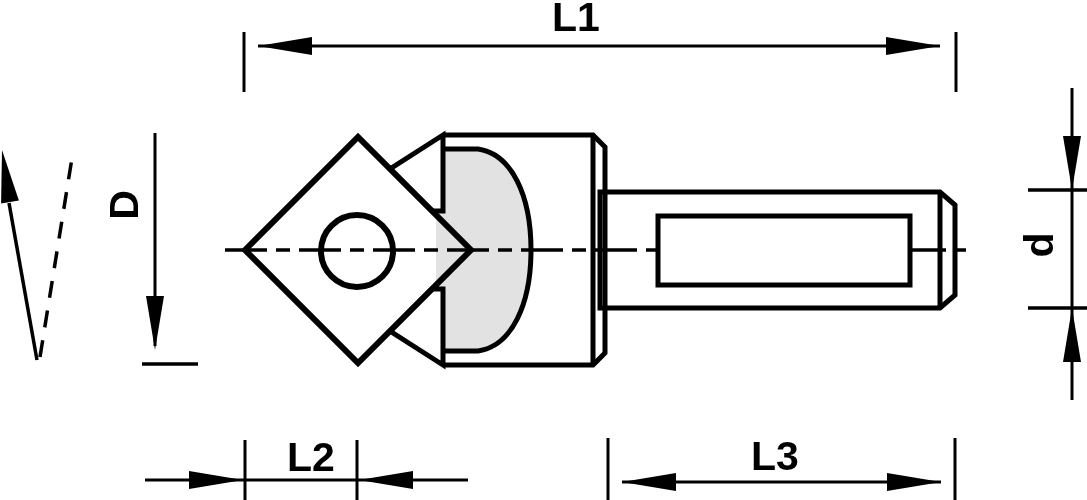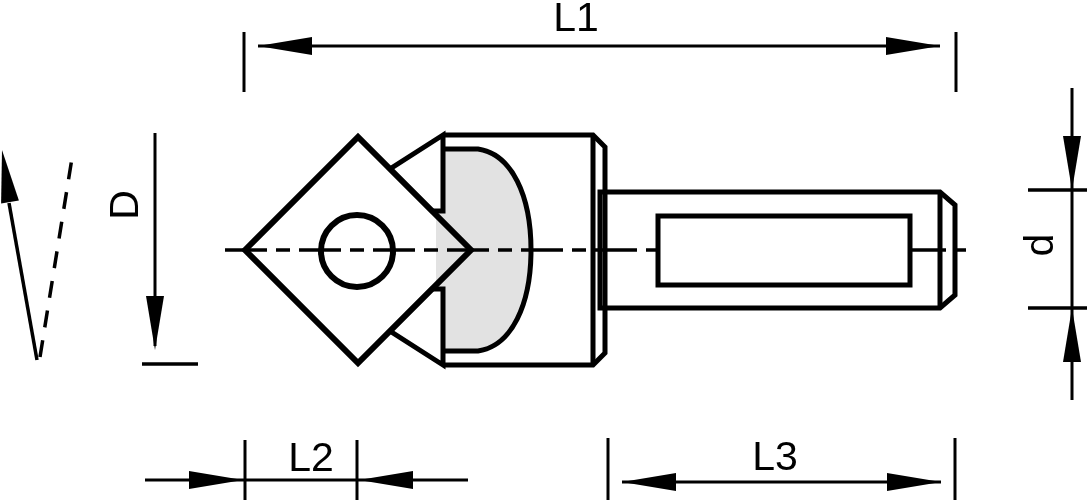--- a/index.html
+++ b/index.html
@@ -1,16 +1,16 @@
 <!DOCTYPE html>
 <html><head>
 <meta charset="utf-8">
 <style>
   html, body { margin: 0; padding: 0; background: #ffffff; }
-  .stage { width: 1087px; height: 500px; position: relative; background: #ffffff; overflow: hidden; }
+  .stage { width: 1087px; height: 500px; position: relative; background: #ffffff; overflow: hidden; font-weight: bold; }
   svg { display: block; }
   .ln { stroke: #000000; fill: none; }
   .dim { stroke: #000000; stroke-width: 3; fill: none; }
   .ext { stroke: #000000; stroke-width: 3; fill: none; }
   .tick { stroke: #000000; stroke-width: 3.5; fill: none; }
   .ah { fill: #000000; stroke: none; }
   .lbl {
     font-family: "Liberation Sans", "DejaVu Sans", sans-serif;
     font-size: 41px;
     fill: #000000;

